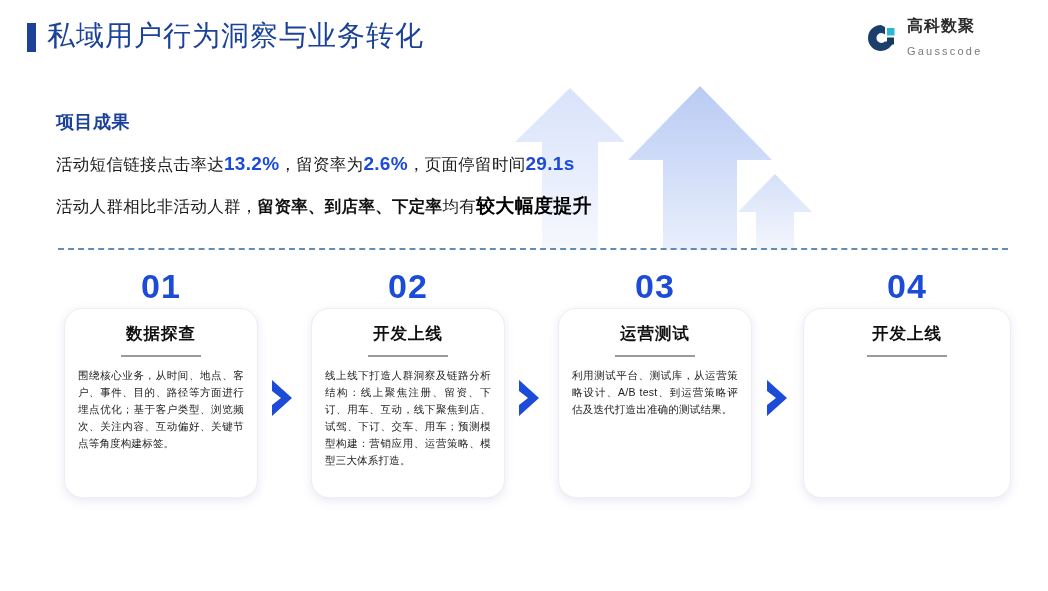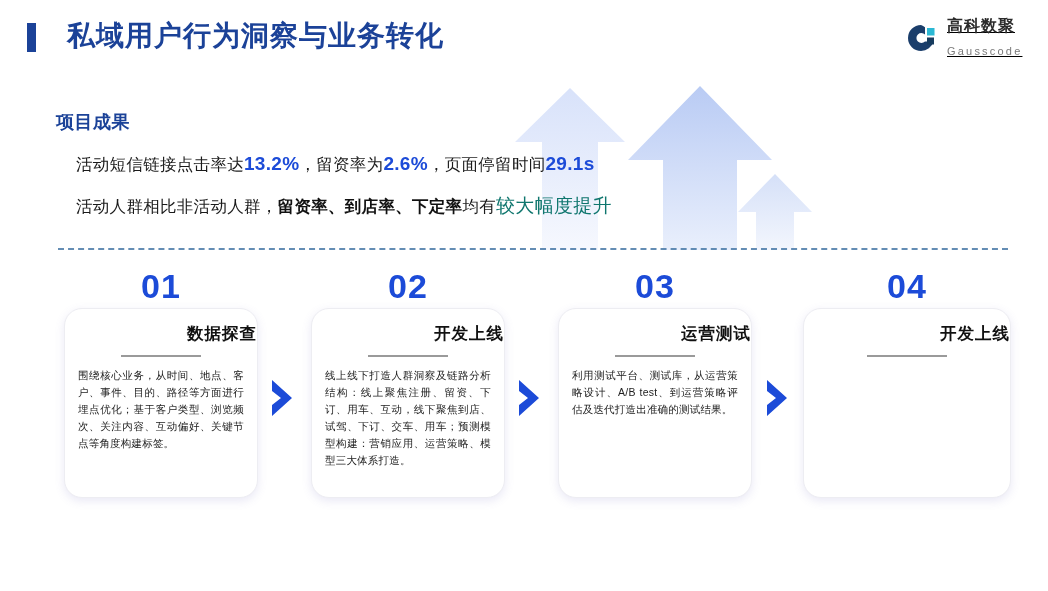--- a/index.html
+++ b/index.html
@@ -36,36 +36,34 @@
     top: 23px;
     width: 9px;
     height: 29px;
     background: #1B4298;
   }
   .slide-title {
     position: absolute;
     left: 47px;
     top: 17px;
     font-size: 28px;
-    font-weight: bold;
+    font-weight: normal;
     color: #1B4298;
     letter-spacing: 1px;
     white-space: nowrap;
-    margin-left: 20px;
   }
 
   
   .logo {
     position: absolute;
-    left: 905px;
+    left: 865px;
     top: 18px;
     display: flex;
     align-items: center;
     gap: 8px;
-    text-decoration: underline;
   }
   .logo-mark {
     width: 34px;
     height: 34px;
     position: relative;
     flex: none;
   }
   .logo-text {
     display: flex;
     flex-direction: column;
@@ -105,35 +103,34 @@
     font-weight: bold;
     color: #1B4298;
     letter-spacing: 0.5px;
   }
   .results-line {
     margin-top: 19px;
     font-size: 16.5px;
     color: #1a1a1a;
     letter-spacing: 0.3px;
     white-space: nowrap;
-    margin-left: 20px;
   }
   .results-line.second { margin-top: 17px; }
   .hl {
     color: #1C4BD8;
     font-weight: bold;
     font-size: 19px;
   }
   .bold-dark {
     font-weight: bold;
     color: #111111;
   }
   .hl-big {
-    color: #0f766e;
-    font-weight: normal;
+    color: #000000;
+    font-weight: bold;
     font-size: 19px;
   }
 
   
   .divider {
     position: absolute;
     left: 58px;
     top: 248px;
     width: 950px;
     height: 0;
@@ -175,21 +172,21 @@
     height: 190px;
     background: #ffffff;
     border: 1px solid #ededf2;
     border-radius: 18px;
     box-shadow: 0 3px 10px rgba(120,110,190,0.16);
     box-sizing: border-box;
     z-index: 2;
   }
   .step-title {
     margin-top: 14px;
-    text-align: right;
+    text-align: center;
     font-size: 16.5px;
     font-weight: bold;
     color: #111111;
     letter-spacing: 1px;
   }
   .step-rule {
     width: 80px;
     height: 2px;
     background: #9a9a9a;
     margin: 10px auto 0 auto;

